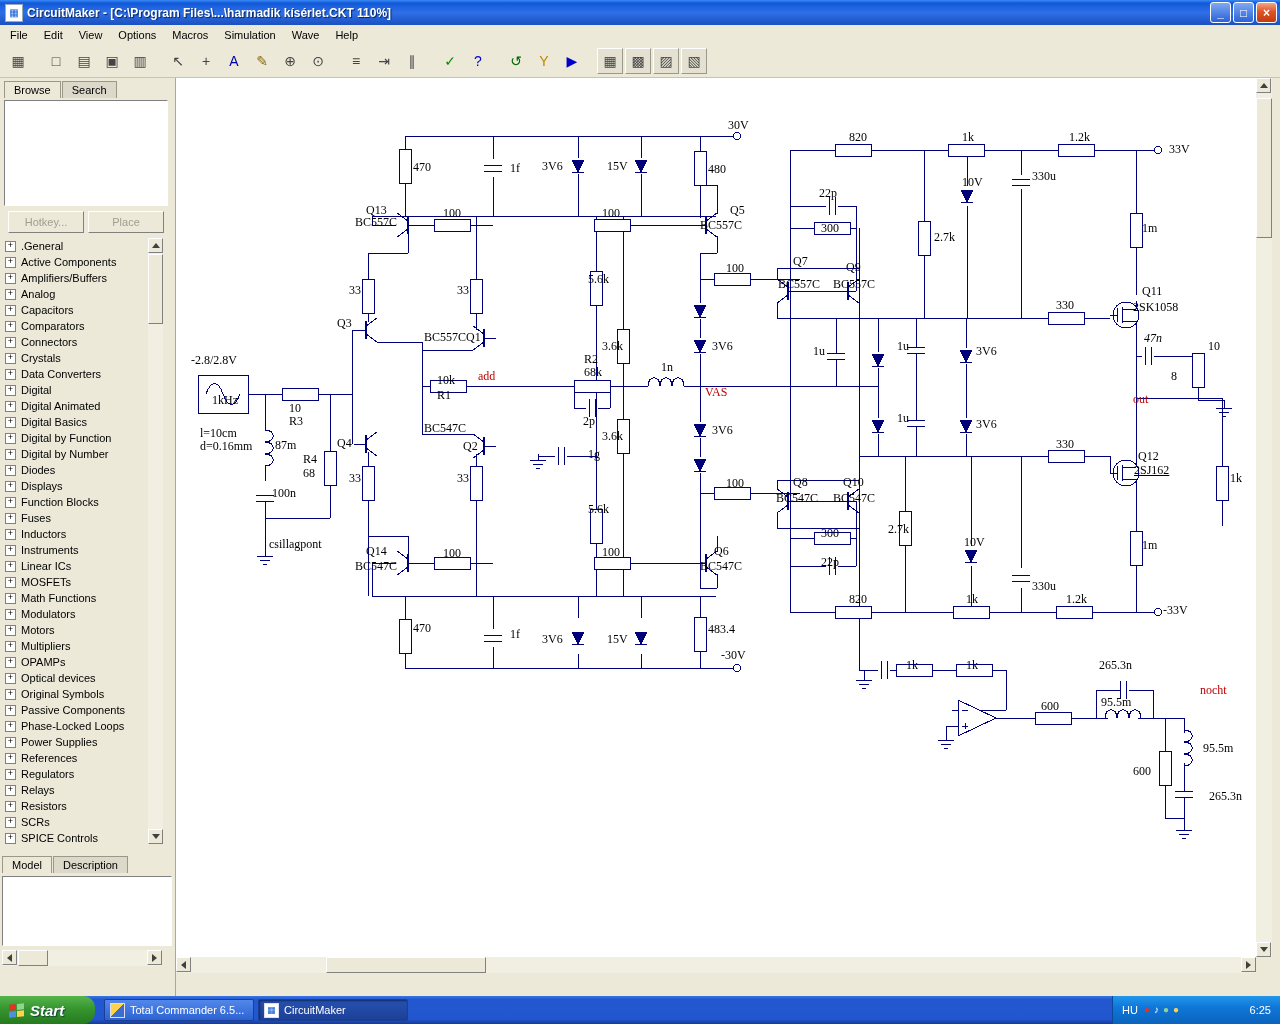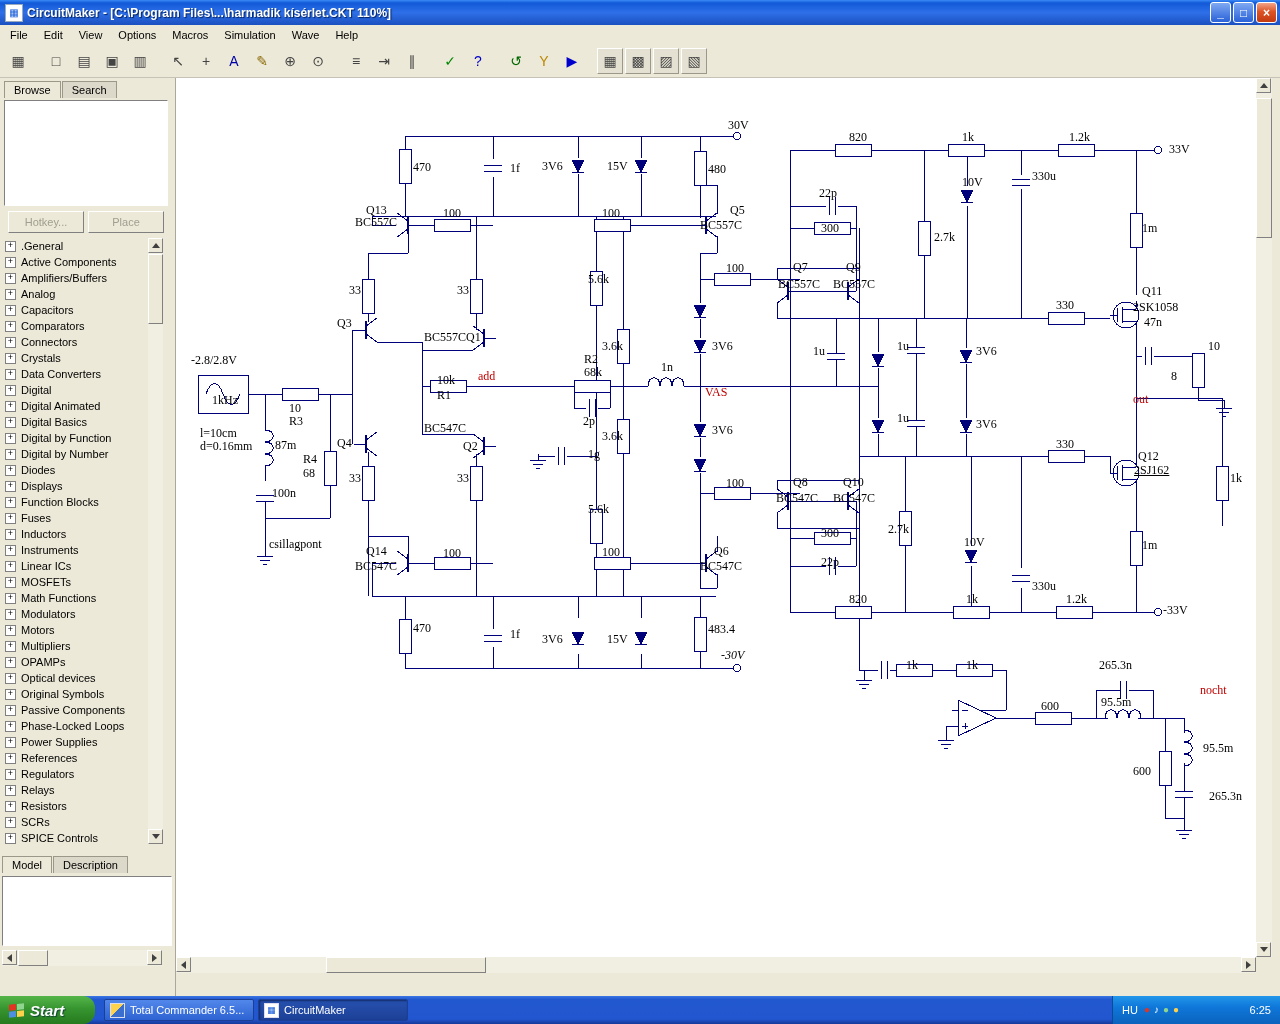--- a/index.html
+++ b/index.html
@@ -809,36 +809,36 @@
         <div class="sch-label" style="left: 267px; top: 128px;">100</div>
         <div class="sch-label" style="left: 426px; top: 128px;">100</div>
         <div class="sch-label" style="left: 542px; top: 125px; margin-left: 12px;">Q5</div>
         <div class="sch-label" style="left: 524px; top: 140px;">BC557C</div>
         <div class="sch-label" style="left: 758px; top: 152px;">2.7k</div>
         <div class="sch-label" style="left: 966px; top: 143px;">1m</div>
         <div class="sch-label" style="left: 412px; top: 194px;">5.6k</div>
         <div class="sch-label" style="left: 173px; top: 205px;">33</div>
         <div class="sch-label" style="left: 281px; top: 205px;">33</div>
         <div class="sch-label" style="left: 550px; top: 183px;">100</div>
-        <div class="sch-label" style="left: 617px; top: 182px;">Q7</div>
+        <div class="sch-label" style="left: 617px; top: 176px;">Q7</div>
         <div class="sch-label" style="left: 602px; top: 199px;">BC557C</div>
         <div class="sch-label" style="left: 670px; top: 182px;">Q9</div>
         <div class="sch-label" style="left: 657px; top: 199px;">BC557C</div>
         <div class="sch-label" style="left: 880px; top: 220px;">330</div>
         <div class="sch-label" style="left: 966px; top: 206px;">Q11</div>
         <div class="sch-label" style="left: 957px; top: 222px;">2SK1058</div>
         <div class="sch-label" style="left: 161px; top: 238px;">Q3</div>
         <div class="sch-label" style="left: 248px; top: 252px;">BC557C</div>
         <div class="sch-label" style="left: 290px; top: 252px;">Q1</div>
         <div class="sch-label" style="left: 426px; top: 261px;">3.6k</div>
         <div class="sch-label" style="left: 536px; top: 261px;">3V6</div>
         <div class="sch-label" style="left: 637px; top: 266px;">1u</div>
         <div class="sch-label" style="left: 721px; top: 261px;">1u</div>
         <div class="sch-label" style="left: 800px; top: 266px;">3V6</div>
-        <div class="sch-label" style="left: 968px; top: 237px;">47n</div>
+        <div class="sch-label" style="left: 968px; top: 253px; font-style: italic;">47n</div>
         <div class="sch-label" style="left: 1032px; top: 261px;">10</div>
         <div class="sch-label" style="left: 15px; top: 275px;">-2.8/2.8V</div>
         <div class="sch-label" style="left: 261px; top: 287px; margin-top: 8px;">10k</div>
         <div class="sch-label red" style="left: 302px; top: 291px;">add</div>
         <div class="sch-label" style="left: 408px; top: 274px;">R2</div>
         <div class="sch-label" style="left: 408px; top: 287px;">68k</div>
         <div class="sch-label" style="left: 485px; top: 282px;">1n</div>
         <div class="sch-label" style="left: 995px; top: 291px;">8</div>
         <div class="sch-label" style="left: 36px; top: 315px;">1kHz</div>
         <div class="sch-label" style="left: 261px; top: 310px; font-family: Liberation Serif, serif;">R1</div>
@@ -888,21 +888,21 @@
         <div class="sch-label" style="left: 673px; top: 514px;">820</div>
         <div class="sch-label" style="left: 790px; top: 514px;">1k</div>
         <div class="sch-label" style="left: 856px; top: 501px;">330u</div>
         <div class="sch-label" style="left: 890px; top: 514px;">1.2k</div>
         <div class="sch-label" style="left: 987px; top: 525px;">-33V</div>
         <div class="sch-label" style="left: 237px; top: 543px;">470</div>
         <div class="sch-label" style="left: 334px; top: 549px;">1f</div>
         <div class="sch-label" style="left: 366px; top: 554px;">3V6</div>
         <div class="sch-label" style="left: 431px; top: 554px;">15V</div>
         <div class="sch-label" style="left: 532px; top: 544px;">483.4</div>
-        <div class="sch-label" style="left: 545px; top: 570px; font-style: italic;">-30V</div>
+        <div class="sch-label" style="left: 545px; top: 570px;">-30V</div>
         <div class="sch-label" style="left: 730px; top: 580px;">1k</div>
         <div class="sch-label" style="left: 790px; top: 580px;">1k</div>
         <div class="sch-label" style="left: 923px; top: 580px;">265.3n</div>
         <div class="sch-label red" style="left: 1024px; top: 605px;">nocht</div>
         <div class="sch-label" style="left: 925px; top: 617px;">95.5m</div>
         <div class="sch-label" style="left: 865px; top: 621px;">600</div>
         <div class="sch-label" style="left: 1027px; top: 663px;">95.5m</div>
         <div class="sch-label" style="left: 957px; top: 686px;">600</div>
         <div class="sch-label" style="left: 1033px; top: 711px;">265.3n</div>
       </div>

